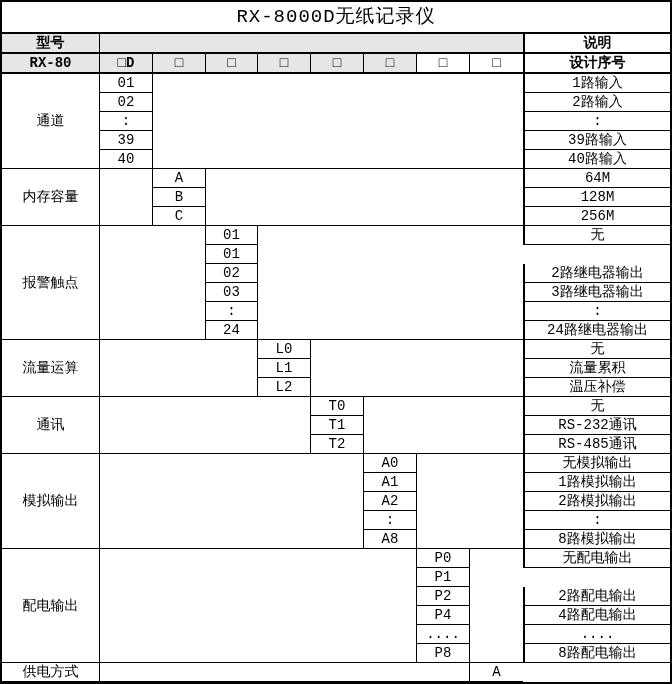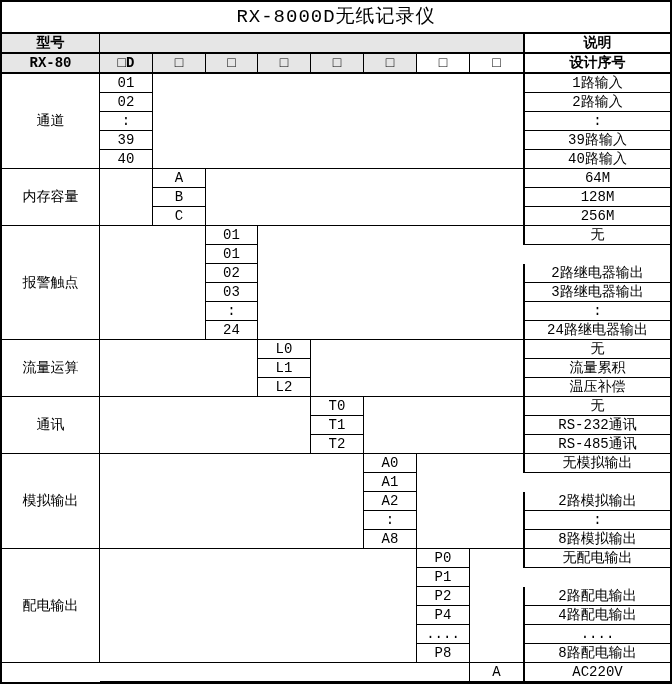--- a/index.html
+++ b/index.html
@@ -119,36 +119,37 @@
 
   <div class="c" style="grid-area:24/1/29/2">模拟输出</div>
   <div class="c" style="grid-area:24/2/29/7"></div>
   <div class="c" style="grid-area:24/7/25/8">A0</div>
   <div class="c" style="grid-area:25/7/26/8">A1</div>
   <div class="c" style="grid-area:26/7/27/8">A2</div>
   <div class="c" style="grid-area:27/7/28/8">:</div>
   <div class="c" style="grid-area:28/7/29/8">A8</div>
   <div class="c rb0" style="grid-area:24/8/29/10"></div>
   <div class="c desc" style="grid-area:24/10/25/11">无模拟输出</div>
+  <div class="c desc" style="grid-area:25/10/26/11">1路模拟输出</div>
   <div class="c desc" style="grid-area:26/10/27/11">2路模拟输出</div>
   <div class="c desc" style="grid-area:27/10/28/11">:</div>
   <div class="c desc" style="grid-area:28/10/29/11">8路模拟输出</div>
 
   <div class="c" style="grid-area:29/1/35/2">配电输出</div>
   <div class="c" style="grid-area:29/2/35/8"></div>
   <div class="c" style="grid-area:29/8/30/9">P0</div>
   <div class="c" style="grid-area:30/8/31/9">P1</div>
   <div class="c" style="grid-area:31/8/32/9">P2</div>
   <div class="c" style="grid-area:32/8/33/9">P4</div>
   <div class="c" style="grid-area:33/8/34/9">....</div>
   <div class="c" style="grid-area:34/8/35/9">P8</div>
   <div class="c rb0" style="grid-area:29/9/35/10"></div>
   <div class="c desc" style="grid-area:29/10/30/11">无配电输出</div>
   <div class="c desc" style="grid-area:31/10/32/11">2路配电输出</div>
   <div class="c desc" style="grid-area:32/10/33/11">4路配电输出</div>
   <div class="c desc" style="grid-area:33/10/34/11">....</div>
   <div class="c desc" style="grid-area:34/10/35/11">8路配电输出</div>
 
+  <div class="c" style="grid-area:35/1/36/2">供电方式</div>
   <div class="c" style="grid-area:35/2/36/9"></div>
   <div class="c rb0" style="grid-area:35/9/36/10">A</div>
-  <div class="c desc" style="grid-area:35/10/36/11">AC220V</div>
 
 </div>
 
 </body></html>

